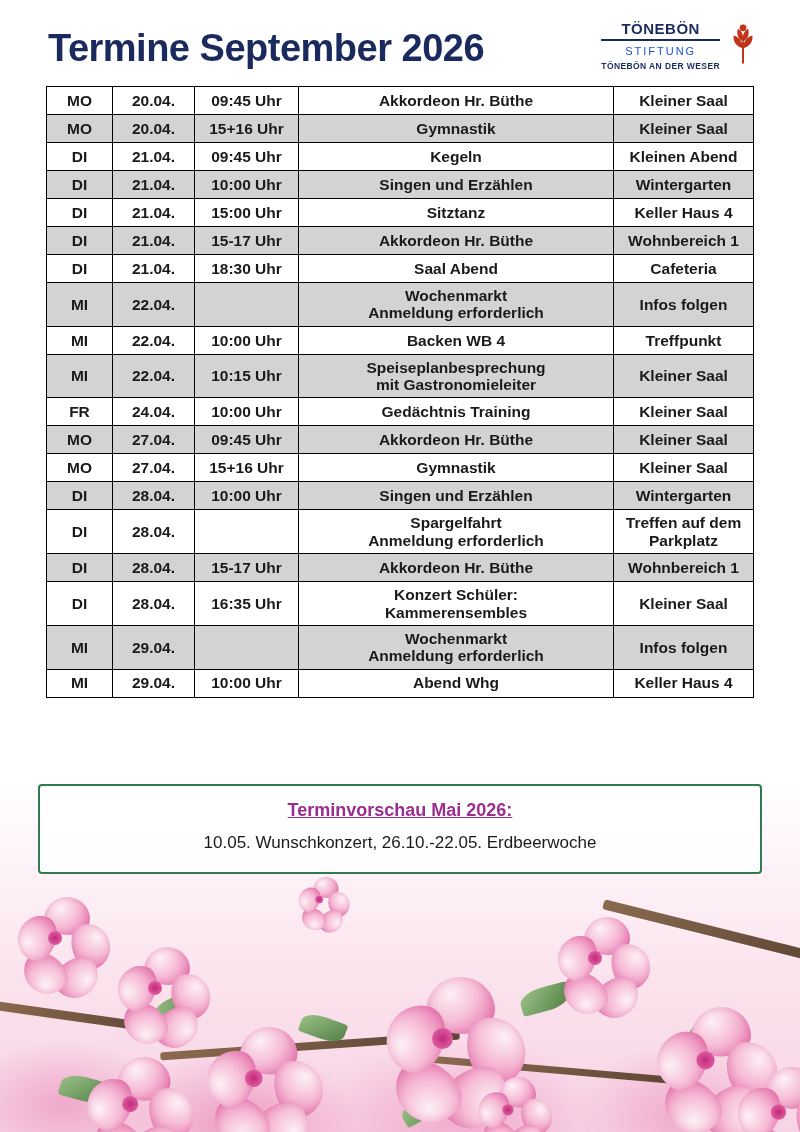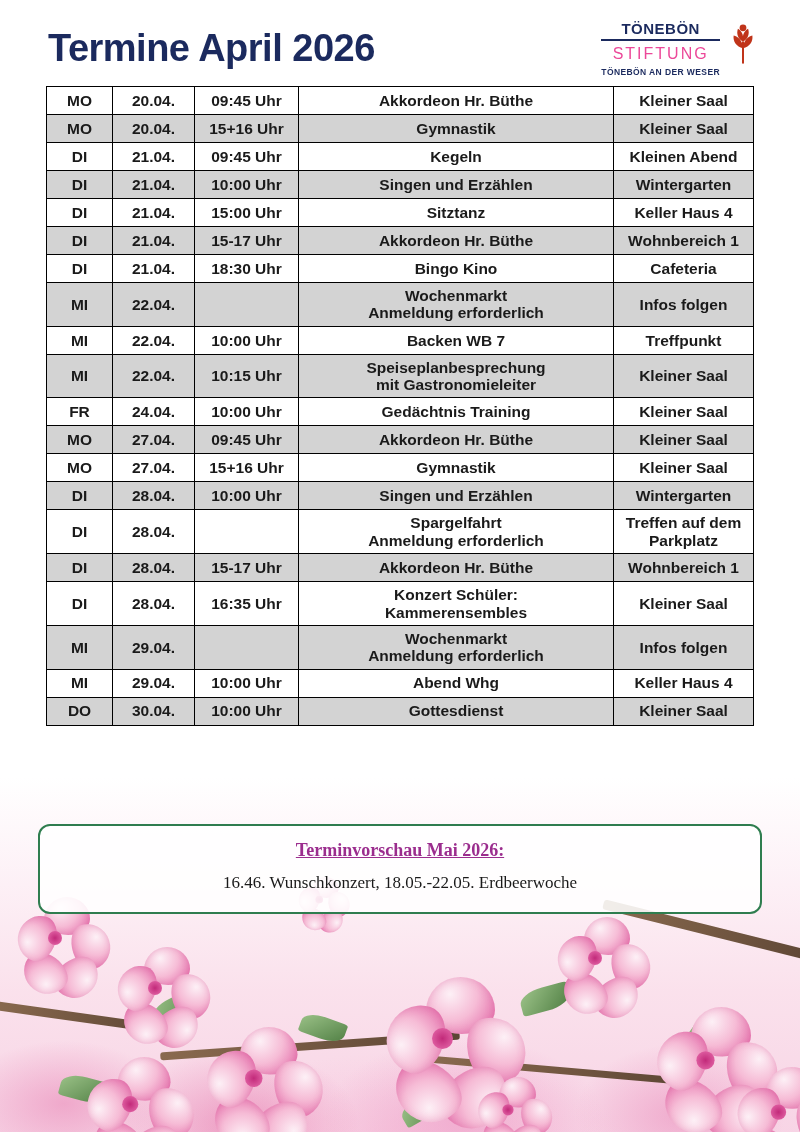--- a/index.html
+++ b/index.html
@@ -38,22 +38,22 @@
   }
   .logo-text { text-align: center; }
   .logo-name {
     font-size: 15px;
     font-weight: bold;
     color: #1b2a5e;
     letter-spacing: 0.5px;
     line-height: 1.15;
   }
   .logo-sub {
-    font-size: 16px;
-    color: #ec4899;
+    font-size: 11px;
+    color: #1d4ed8;
     letter-spacing: 2px;
     line-height: 1.3;
   }
   .logo-tag {
     font-size: 8.5px;
     font-weight: bold;
     color: #1b2a5e;
     letter-spacing: 0.4px;
     margin-top: 2px;
   }
@@ -130,48 +130,47 @@
     position: absolute;
     width: 14px; height: 14px;
     border-radius: 50%;
     background: radial-gradient(circle, #c22a7a, #e86fae);
   }
 
   
   .preview {
     position: absolute;
     left: 38px; right: 38px;
-    top: 824px;
+    top: 784px;
     border: 2.5px solid #2f7d4f;
     background: rgba(255,255,255,0.88);
-    border-radius: 12px;
+    border-radius: 4px;
     padding: 14px 10px 16px 10px;
     text-align: center;
-    font-family: Liberation Serif, serif;
   }
   .preview-title {
     font-size: 18px;
     font-weight: bold;
     color: #9b2d8e;
     text-decoration: underline;
     margin-bottom: 10px;
   }
   .preview-line {
     font-size: 17px;
     color: #1a1a1a;
     line-height: 1.45;
   }
 </style>
 </head>
 <body>
 
 <div class="page">
 
   <div class="header">
-    <div class="title">Termine April 2026</div>
+    <div class="title">Termine September 2026</div>
 
     <div class="logo">
       <div class="logo-text">
         <div class="logo-name">TÖNEBÖN</div>
         <div class="logo-line"></div>
         <div class="logo-sub">STIFTUNG</div>
         <div class="logo-tag">TÖNEBÖN AN DER WESER</div>
       </div>
       <svg class="tree" viewBox="0 0 40 50">
         <path d="M20 48 L20 22" stroke="#c0341a" stroke-width="2.4" fill="none"></path>
@@ -233,35 +232,35 @@
             <td>DI</td>
             <td>21.04.</td>
             <td>15-17 Uhr</td>
             <td>Akkordeon Hr. Büthe</td>
             <td>Wohnbereich 1</td>
           </tr>
           <tr class="plain">
             <td>DI</td>
             <td>21.04.</td>
             <td>18:30 Uhr</td>
-            <td class="red">Bingo Kino</td>
+            <td class="red">Saal Abend</td>
             <td>Cafeteria</td>
           </tr>
           <tr class="shade">
             <td>MI</td>
             <td>22.04.</td>
             <td></td>
             <td class="two-line">Wochenmarkt<br>Anmeldung erforderlich</td>
             <td>Infos folgen</td>
           </tr>
           <tr class="plain">
             <td>MI</td>
             <td>22.04.</td>
             <td>10:00 Uhr</td>
-            <td>Backen WB 7</td>
+            <td>Backen WB 4</td>
             <td>Treffpunkt</td>
           </tr>
           <tr class="shade">
             <td>MI</td>
             <td>22.04.</td>
             <td>10:15 Uhr</td>
             <td class="red two-line">Speiseplanbesprechung<br>mit Gastronomieleiter</td>
             <td>Kleiner Saal</td>
           </tr>
           <tr class="plain">
@@ -319,27 +318,20 @@
             <td></td>
             <td class="two-line">Wochenmarkt<br>Anmeldung erforderlich</td>
             <td>Infos folgen</td>
           </tr>
           <tr class="plain">
             <td>MI</td>
             <td>29.04.</td>
             <td>10:00 Uhr</td>
             <td>Abend Whg</td>
             <td>Keller Haus 4</td>
-          </tr>
-          <tr class="shade">
-            <td>DO</td>
-            <td>30.04.</td>
-            <td>10:00 Uhr</td>
-            <td class="red">Gottesdienst</td>
-            <td>Kleiner Saal</td>
           </tr>
         </tbody>
     </table>
   </div>
 
   <div class="flowers">
     <div class="flower-bg"></div>
 
     <div class="branch" style="left:-10px; top:236px; width:180px; height:9px; transform:rotate(8deg);"></div>
     <div class="branch" style="left:160px; top:265px; width:300px; height:8px; transform:rotate(-4deg);"></div>
@@ -439,16 +431,16 @@
       <div class="petal" style="left:48px; top:30px; transform:rotate(72deg);"></div>
       <div class="petal" style="left:34px; top:62px; transform:rotate(144deg);"></div>
       <div class="petal" style="left:2px; top:58px; transform:rotate(216deg);"></div>
       <div class="petal" style="left:-6px; top:22px; transform:rotate(288deg);"></div>
       <div class="core" style="left:28px; top:34px;"></div>
     </div>
   </div>
 
   <div class="preview">
     <div class="preview-title">Terminvorschau Mai 2026:</div>
-    <div class="preview-line">16.46. Wunschkonzert, 18.05.-22.05. Erdbeerwoche</div>
+    <div class="preview-line">10.05. Wunschkonzert, 26.10.-22.05. Erdbeerwoche</div>
   </div>
 
 </div>
 
 </body></html>

